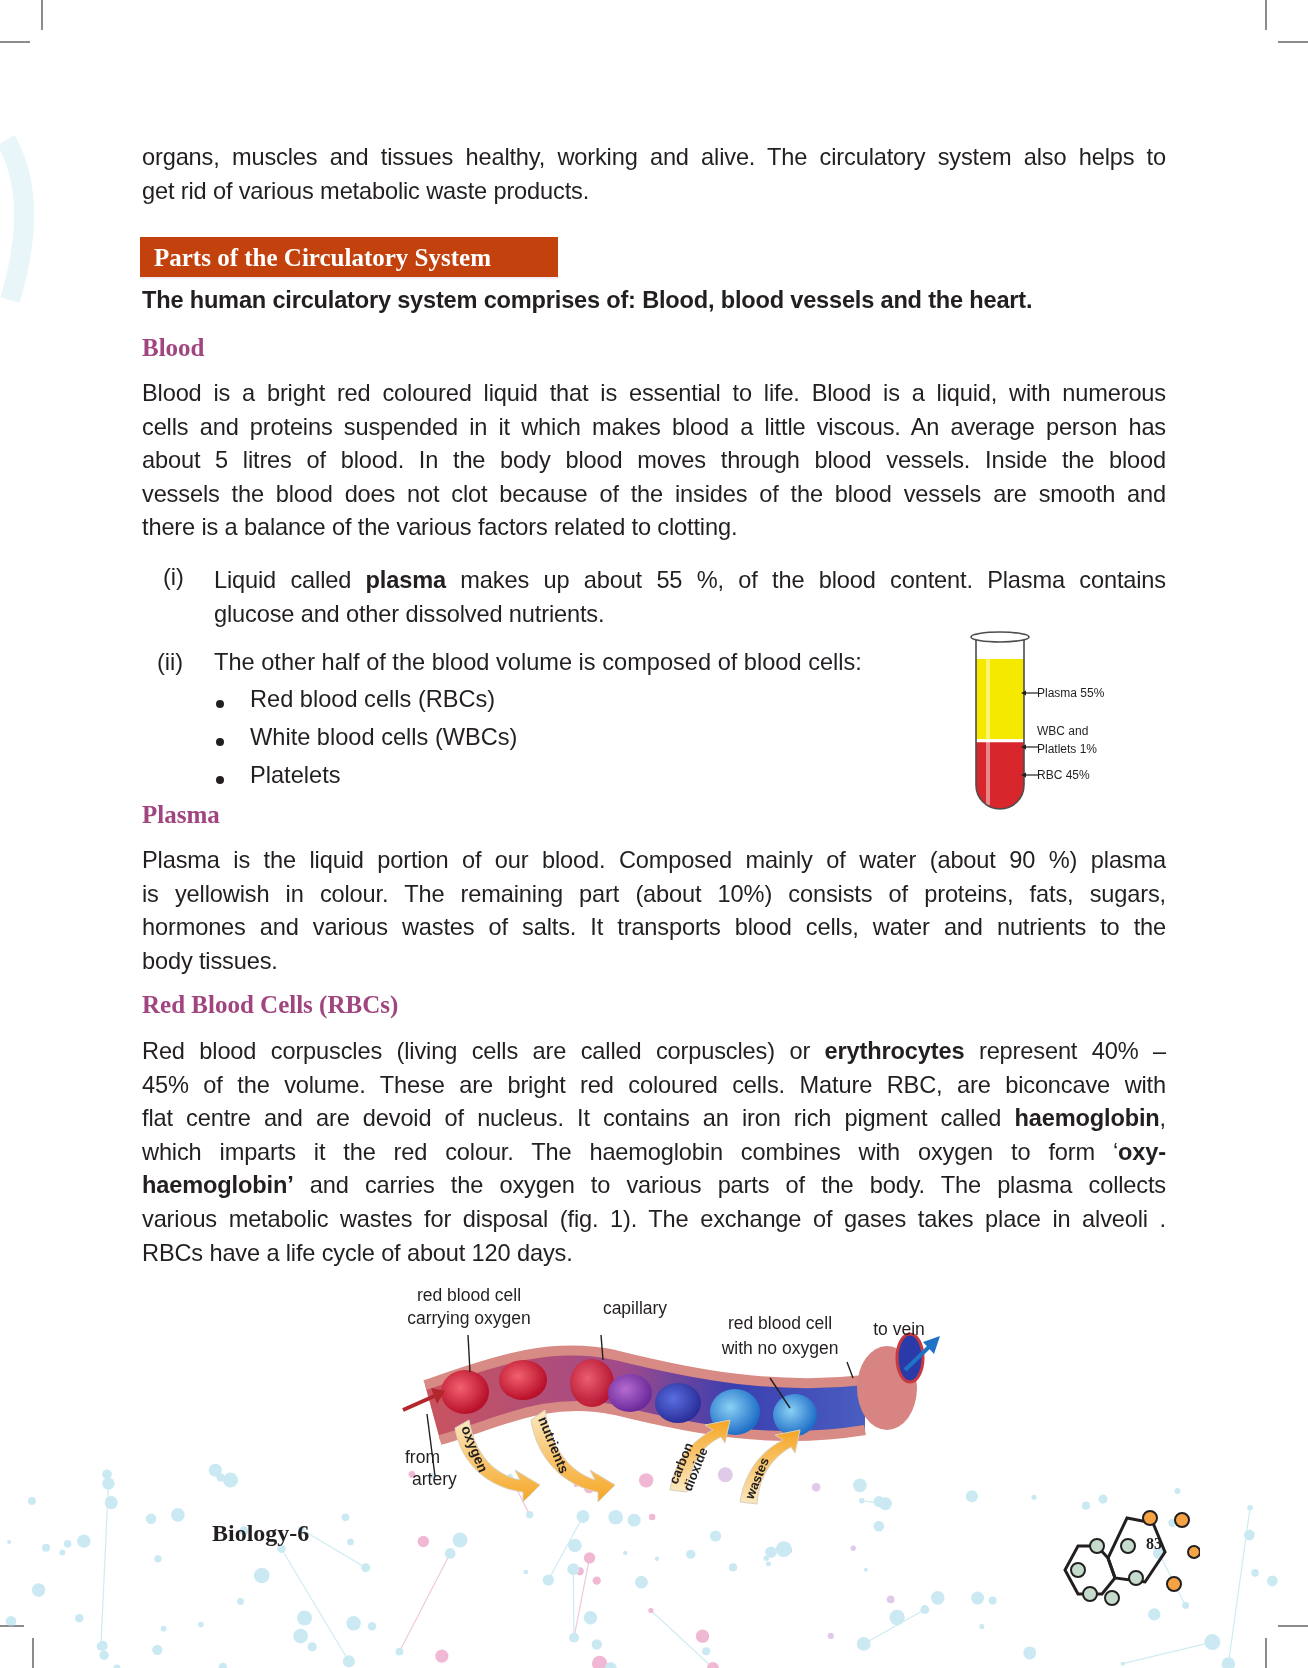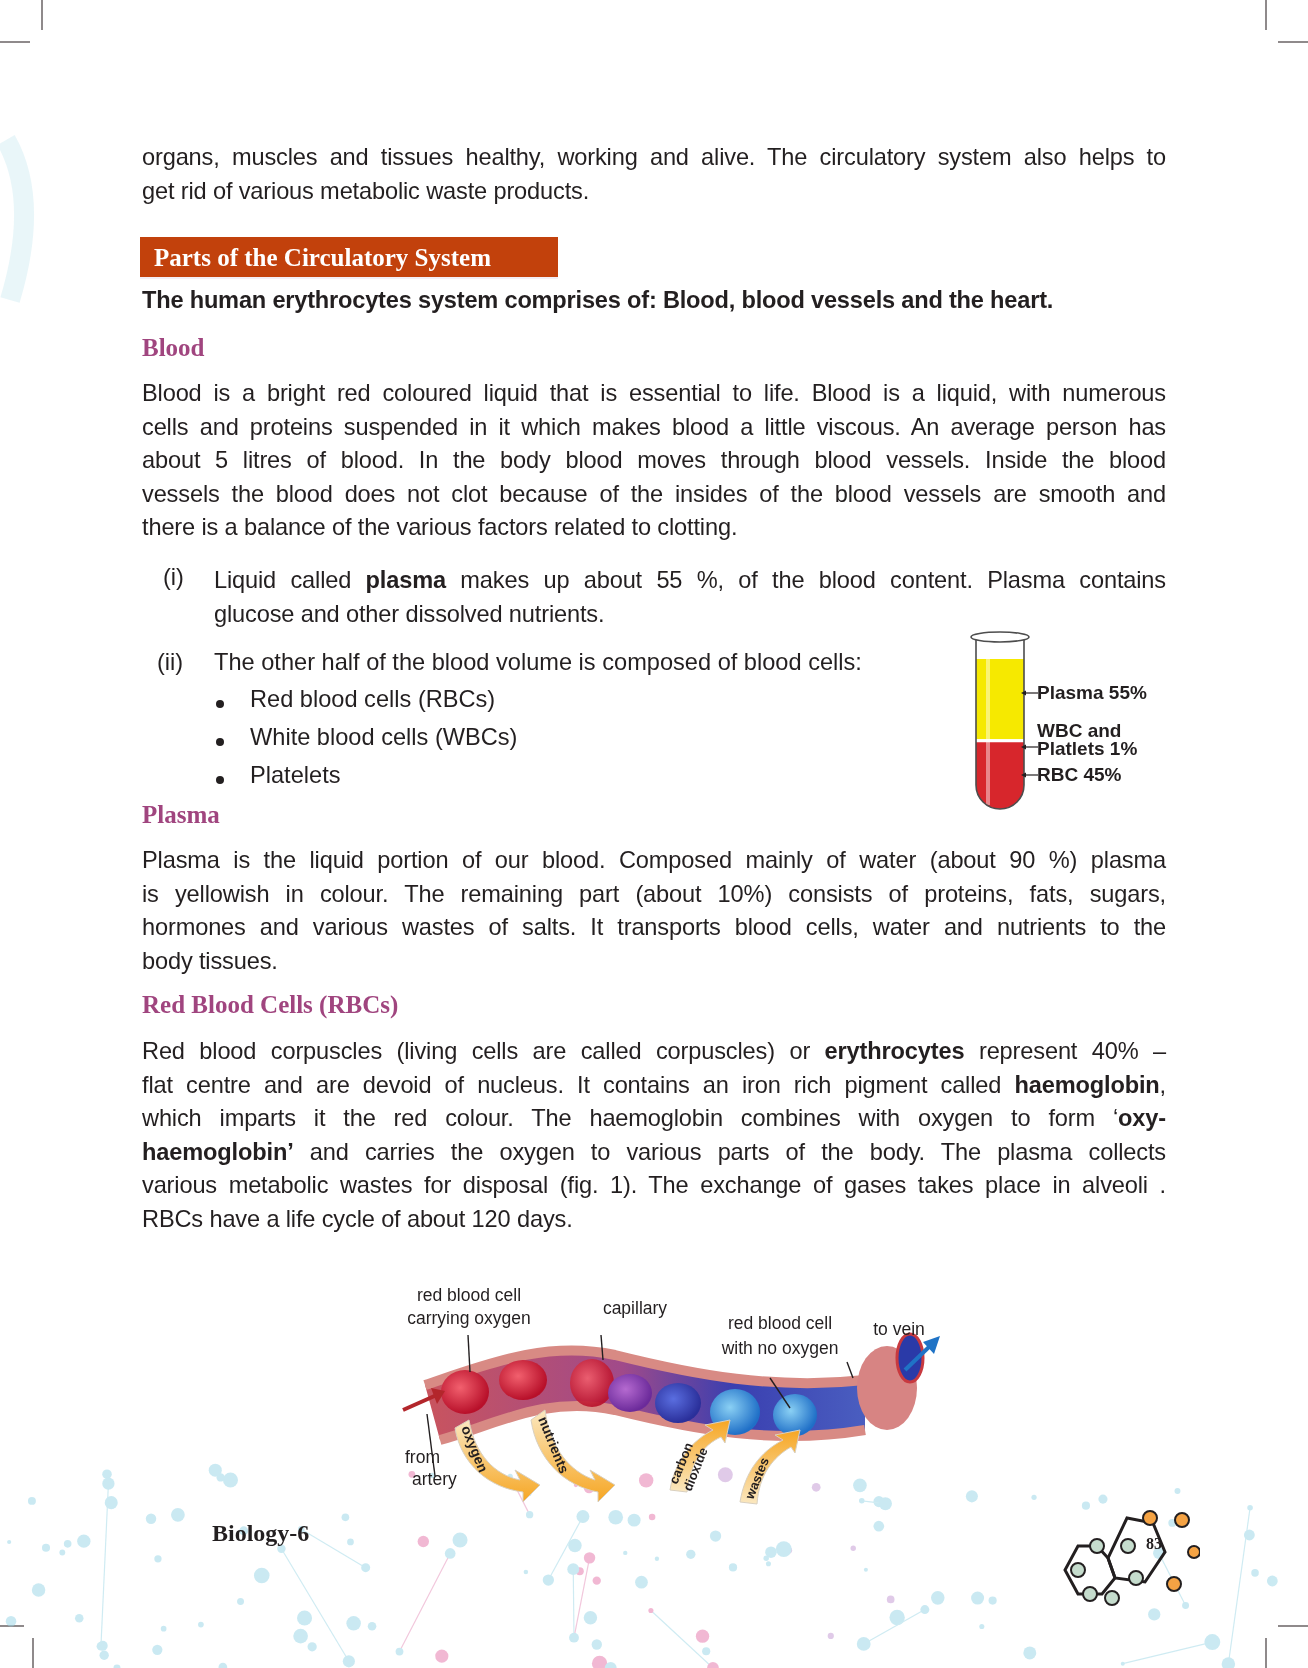--- a/index.html
+++ b/index.html
@@ -15,21 +15,21 @@
   .b { font-weight:bold; }
   .banner { position:absolute; left:140px; top:237px; width:418px; height:42px; background:#c2410c;
             color:#ffffff; font-family:"Liberation Serif", serif; font-weight:bold; font-size:25px;
             line-height:42px; padding-left:14px; box-sizing:border-box; border-bottom:2px solid #f3eef6; }
   .intro-bold { position:absolute; left:142px; top:287px; font-size:23.6px; font-weight:bold; letter-spacing:-0.2px; }
   .heading { position:absolute; left:142px; font-family:"Liberation Serif", serif; font-weight:bold;
              color:#a0457f; font-size:25px; }
   .list-num { position:absolute; font-size:23.6px; }
   .list-text { position:absolute; font-size:23.6px; white-space:nowrap; }
   .bullet-dot { position:absolute; width:8px; height:8px; border-radius:50%; background:#231f20; }
-  .tube-label { position:absolute; font-size:19px; line-height:18px; color:#231f20; white-space:nowrap;font-weight:bold; }
+  .tube-label { position:absolute; font-size:12px; line-height:18px; color:#231f20; white-space:nowrap; }
   .diag-label { position:absolute; font-size:17.5px; line-height:23px; color:#231f20; text-align:center; white-space:nowrap; }
   .footer-title { position:absolute; left:212px; top:1520px; font-family:"Liberation Serif", serif; font-weight:bold; font-size:24px; color:#231f20; }
   .page-number { position:absolute; left:1134px; top:1535px; width:40px; text-align:center; font-family:"Liberation Serif", serif; font-weight:bold; font-size:16px; color:#231f20; }
 </style>
 </head>
 <body>
 
 <div class="crop" style="left:41px;top:0;width:2px;height:30px;"></div>
 <div class="crop" style="left:0;top:41px;width:30px;height:2px;"></div>
 <div class="crop" style="left:1265px;top:0;width:2px;height:30px;"></div>
@@ -181,21 +181,21 @@
   </g>
 </svg>
 
 <div class="body-text" style="top:141px;">
   <span class="line">organs, muscles and tissues healthy, working and alive. The circulatory system also helps to</span>
   <span class="line last">get rid of various metabolic waste products.</span>
 </div>
 
 <div class="banner">Parts of the Circulatory System</div>
 
-<div class="intro-bold">The  human erythrocytes system comprises of: Blood, blood vessels and the heart.</div>
+<div class="intro-bold">The  human circulatory system comprises of: Blood, blood vessels and the heart.</div>
 
 <div class="heading" style="top:334px;">Blood</div>
 <div class="body-text" style="top:377px;">
   <span class="line">Blood is  a bright red coloured liquid that is essential to life.  Blood is a liquid, with numerous</span>
   <span class="line">cells and proteins suspended in it which makes blood a little viscous. An average person has</span>
   <span class="line">about 5 litres of blood. In the body blood moves  through blood vessels. Inside the blood</span>
   <span class="line">vessels the blood  does not clot because of the insides of the blood vessels are smooth and</span>
   <span class="line last">there is a balance of  the various factors related to clotting.</span>
 </div>
 
@@ -248,20 +248,21 @@
 <div class="body-text" style="top:844px;">
   <span class="line">Plasma is the liquid portion of our blood. Composed mainly of water (about 90 %) plasma</span>
   <span class="line">is yellowish in colour. The remaining part (about 10%) consists of  proteins, fats, sugars,</span>
   <span class="line">hormones and various wastes of salts. It transports blood cells, water and nutrients to the</span>
   <span class="line last">body tissues.</span>
 </div>
 
 <div class="heading" style="top:991px;">Red Blood Cells (RBCs)</div>
 <div class="body-text" style="top:1035px;">
   <span class="line"><span>Red blood corpuscles (living cells are called corpuscles) or </span><span class="b">erythrocytes</span><span> represent 40% –</span></span>
+  <span class="line">45% of the volume. These are bright red coloured cells.  Mature RBC, are biconcave with</span>
   <span class="line"><span>flat centre and are devoid of nucleus. It contains an iron rich pigment called </span><span class="b">haemoglobin</span><span>,</span></span>
   <span class="line"><span>which imparts it the red colour.  The haemoglobin combines with oxygen to form ‘</span><span class="b">oxy-</span></span>
   <span class="line"><span class="b">haemoglobin’</span><span> and carries the oxygen to various parts of the body. The plasma  collects</span></span>
   <span class="line">various metabolic wastes for disposal (fig. 1). The exchange of gases takes place in alveoli .</span>
   <span class="line last">RBCs  have a life cycle of about 120 days.</span>
 </div>
 
 <svg class="abs" style="left:395px;top:1280px;" width="560" height="230">
   <defs>
     <linearGradient id="lumen" x1="0" x2="1" y1="0" y2="0">

